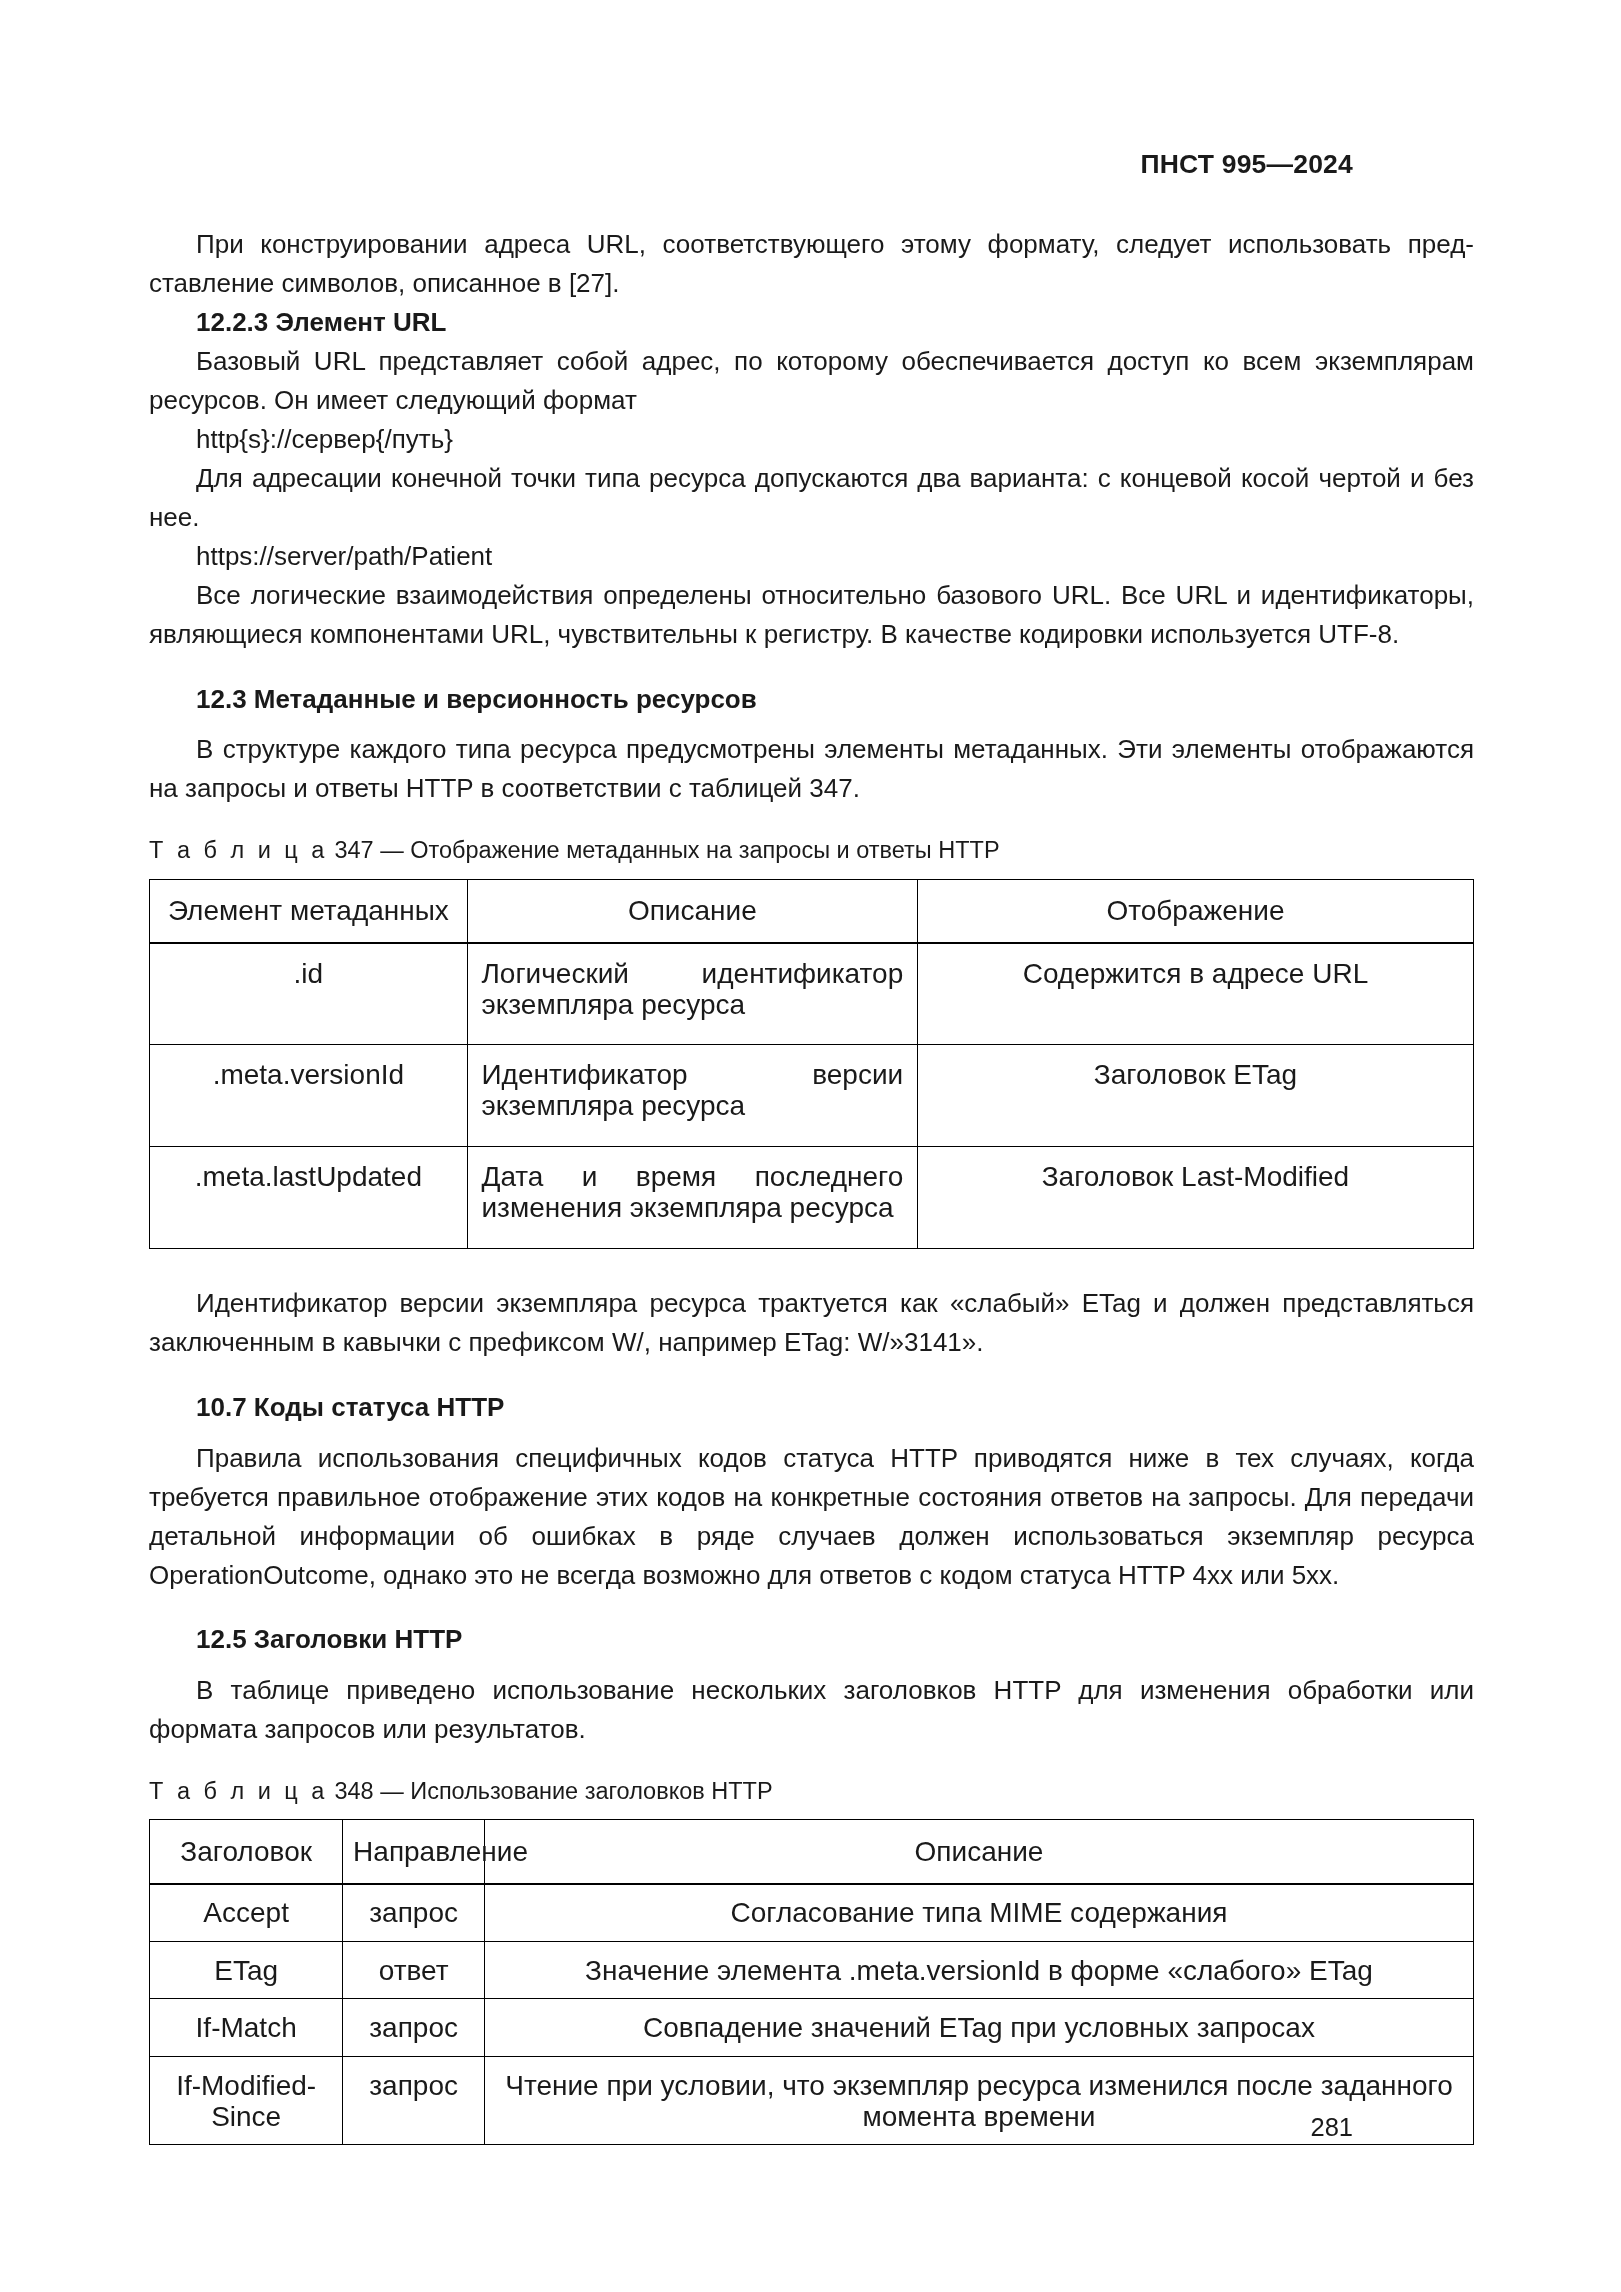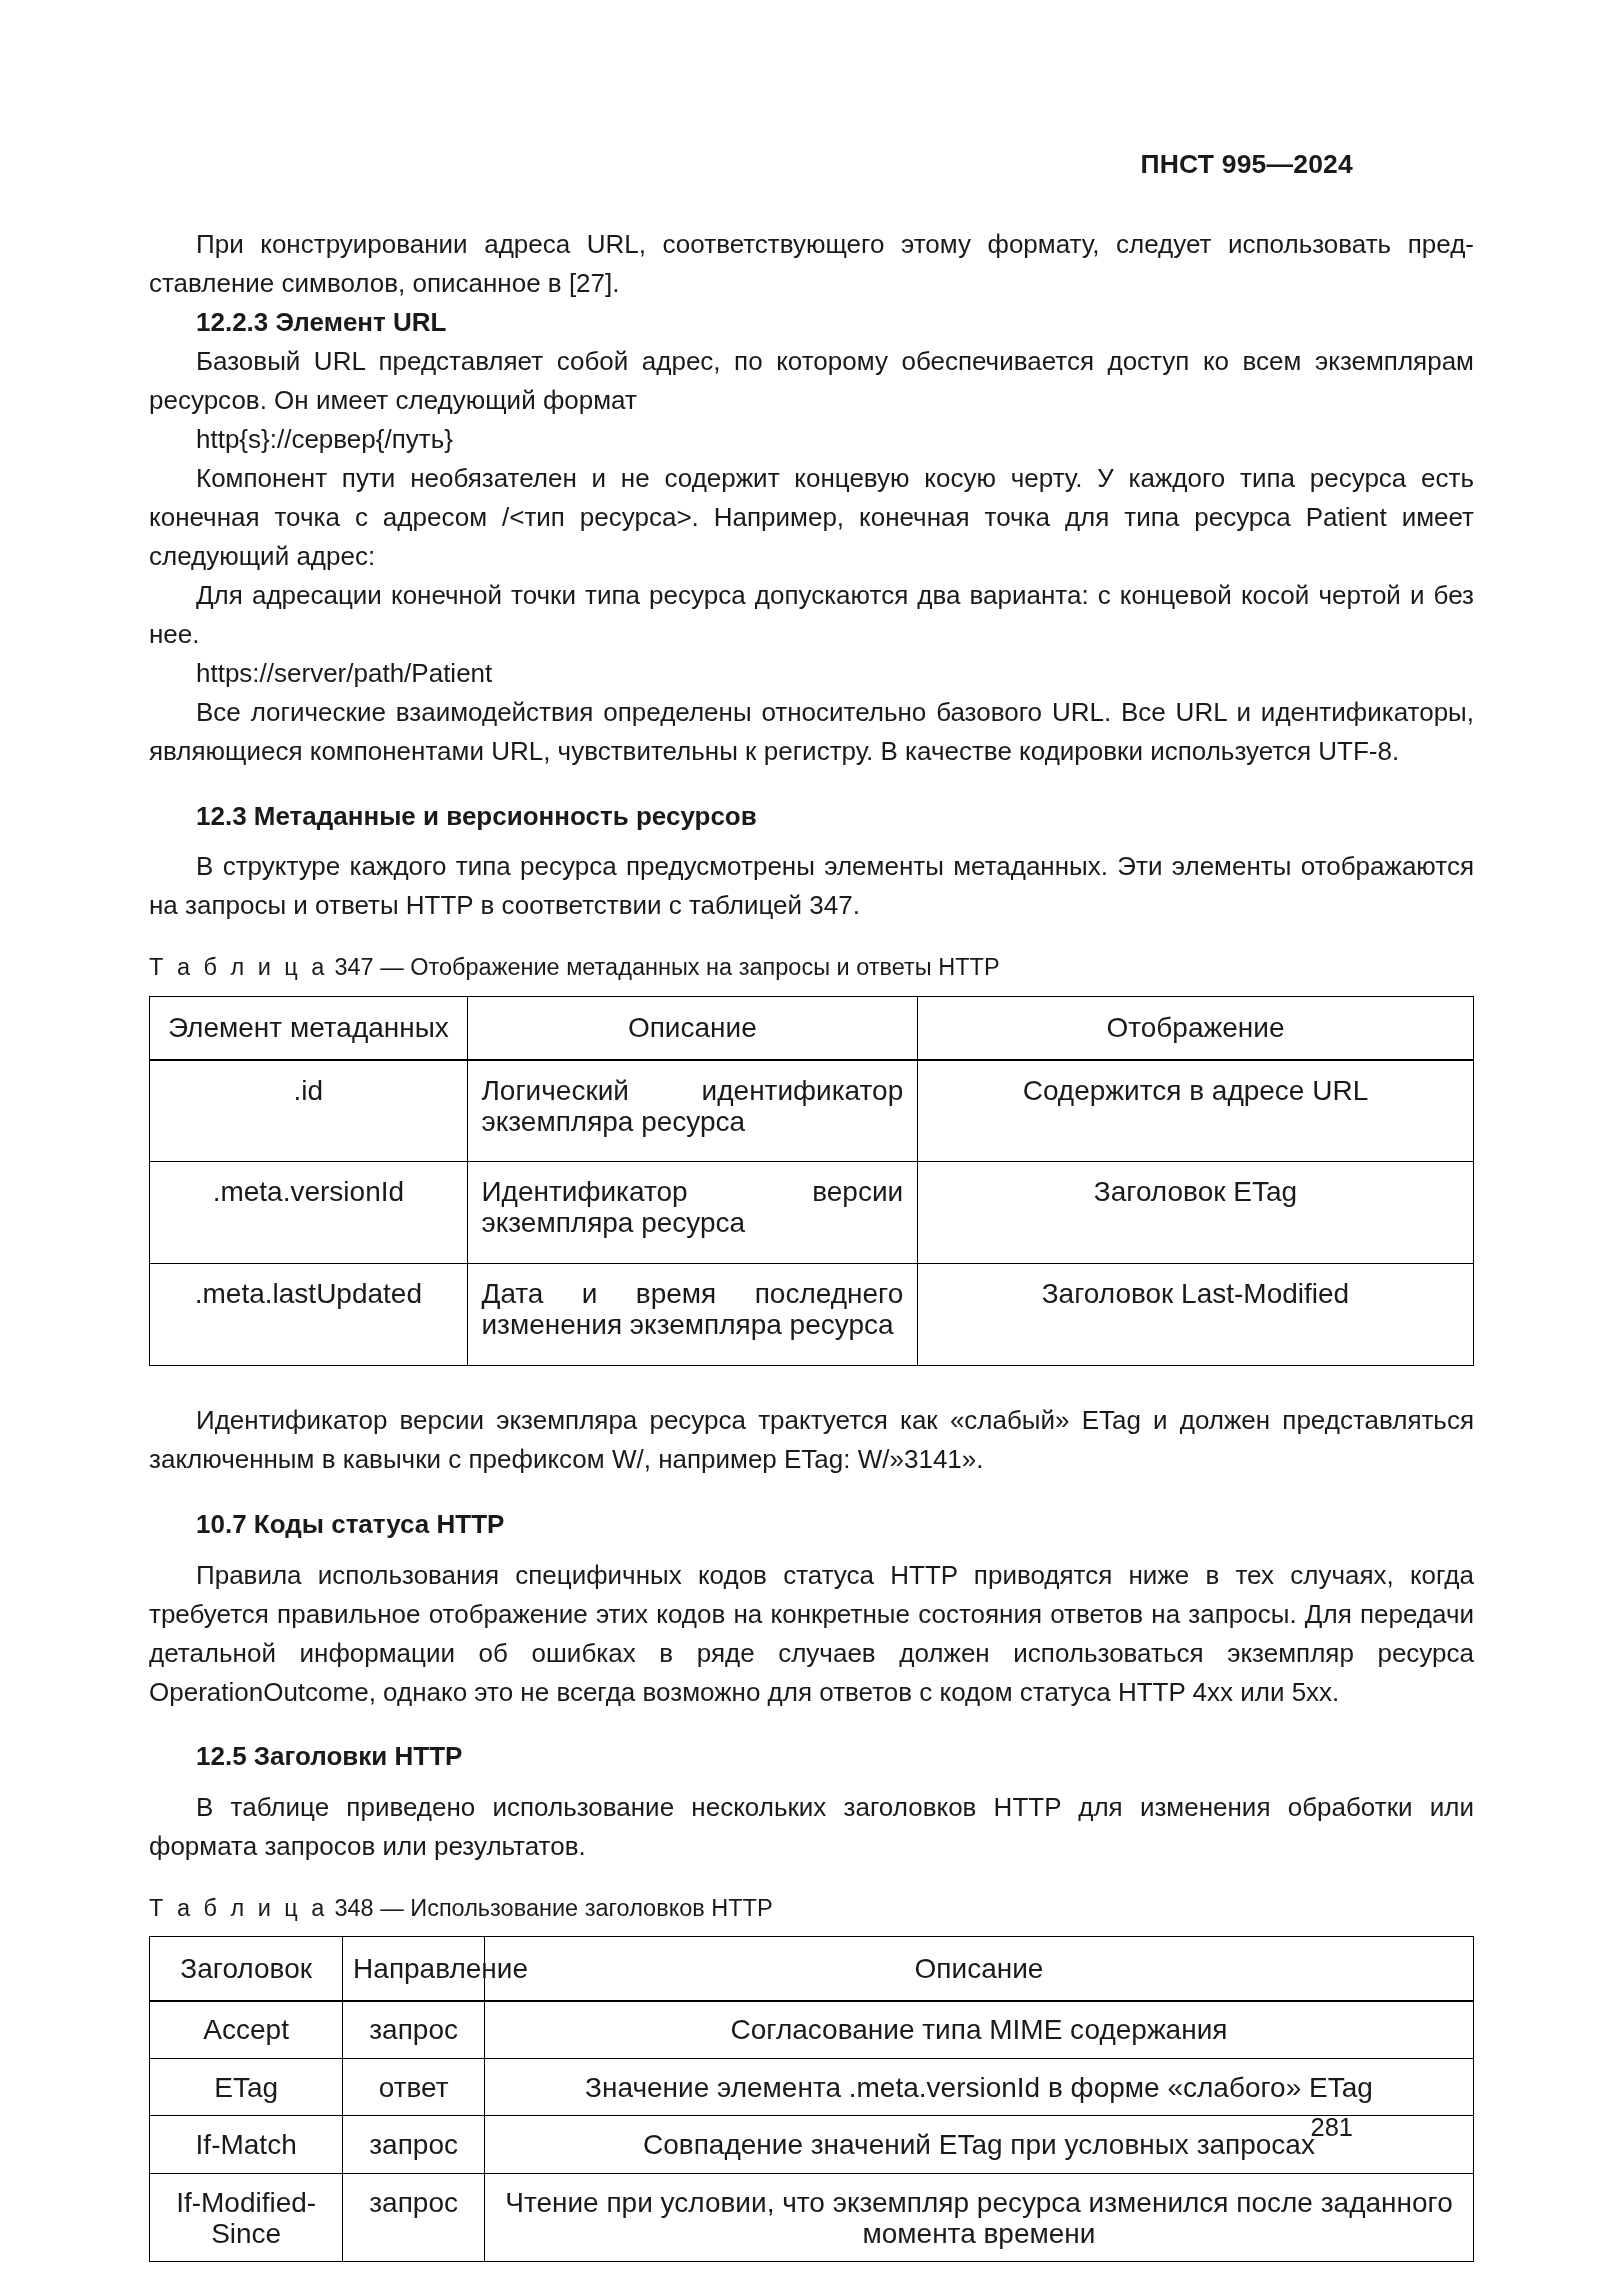--- a/index.html
+++ b/index.html
@@ -130,21 +130,20 @@
   <div class="content">
 
     <p class="body-text indent">При конструировании адреса URL, соответствующего этому формату, следует использовать пред­ставление символов, описанное в [27].</p>
 
     <h3 class="section-heading tight">12.2.3 Элемент URL</h3>
 
     <p class="body-text indent">Базовый URL представляет собой адрес, по которому обеспечивается доступ ко всем экземпля­рам ресурсов. Он имеет следующий формат</p>
 
     <p class="body-text plain">http{s}://сервер{/путь}</p>
 
-    <p class="body-text indent">Компонент пути необязателен и не содержит концевую косую черту. У каждого типа ресурса есть конечная точка с адресом /&lt;тип ресурса&gt;. Например, конечная точка для типа ресурса Patient имеет следующий адрес:</p>
 
     <p class="body-text indent">Для адресации конечной точки типа ресурса допускаются два варианта: с концевой косой чертой и без нее.</p>
 
     <p class="body-text plain">https://server/path/Patient</p>
 
     <p class="body-text indent">Все логические взаимодействия определены относительно базового URL. Все URL и идентифика­торы, являющиеся компонентами URL, чувствительны к регистру. В качестве кодировки используется UTF-8.</p>
 
     <div class="gap-m"></div>
 
     <h3 class="section-heading">12.3 Метаданные и версионность ресурсов</h3>

